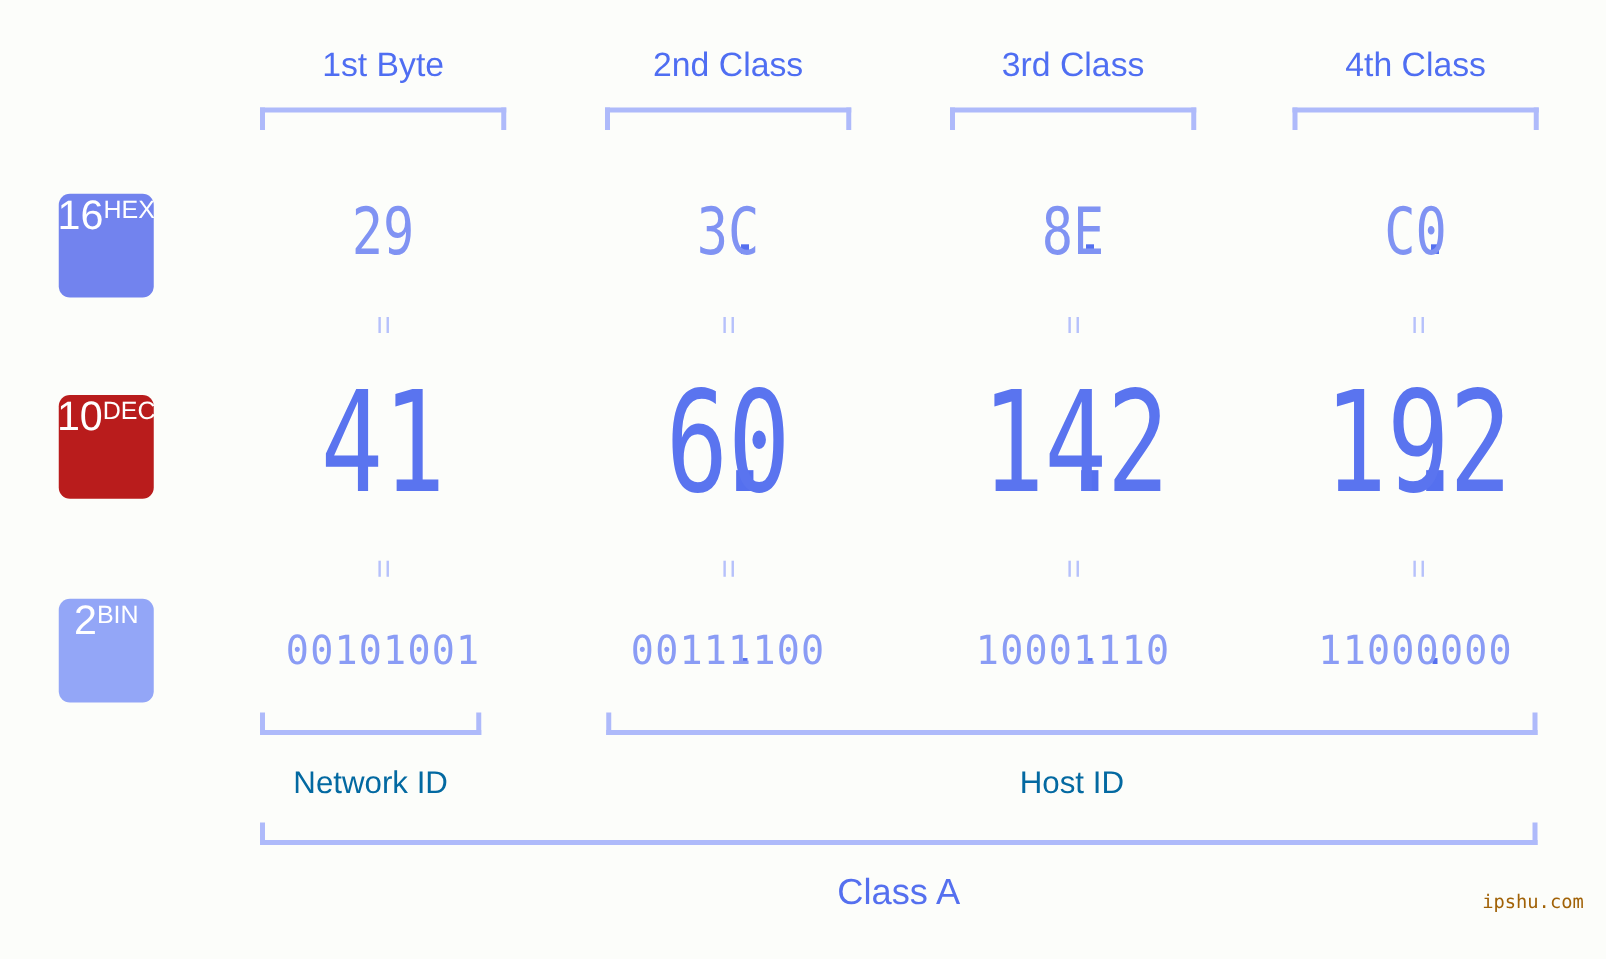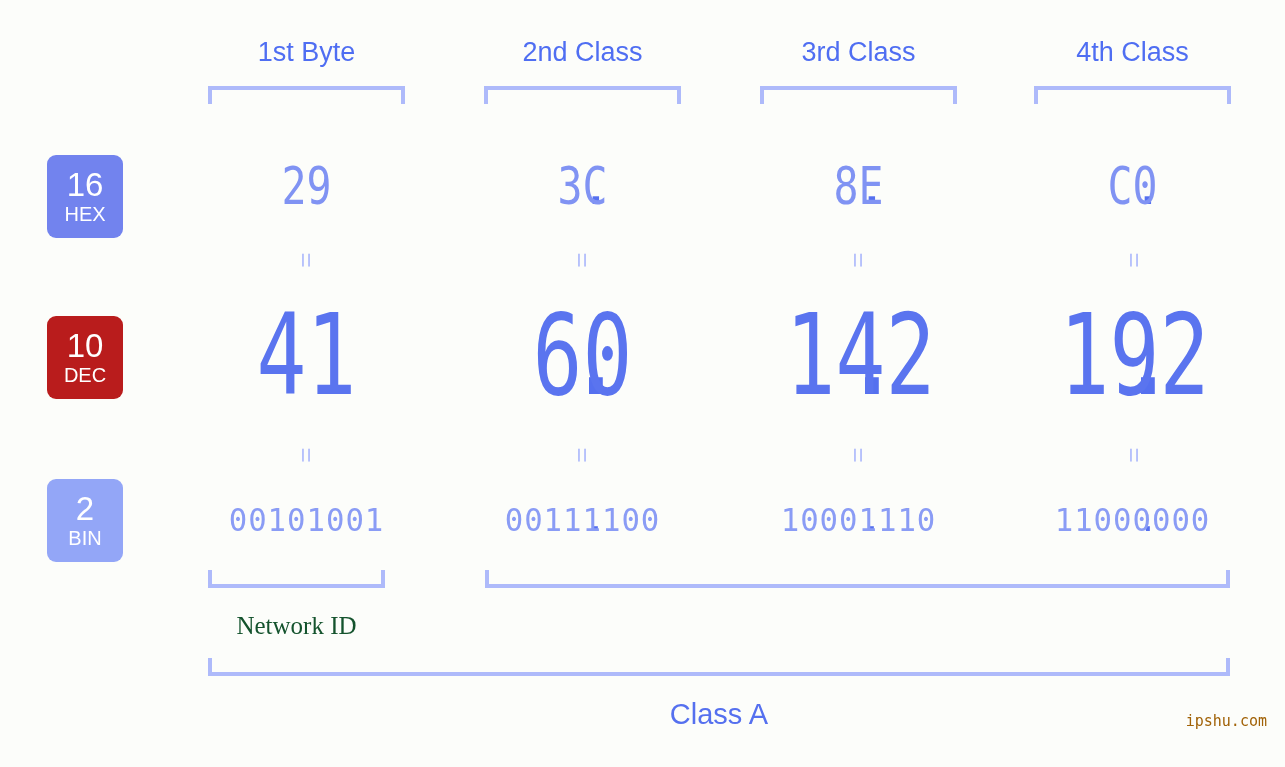--- a/index.html
+++ b/index.html
@@ -59,22 +59,22 @@
 
   
   .badge {
     position: absolute;
     left: 47px;
     width: 76px;
     height: 83px;
     border-radius: 9px;
     color: #ffffff;
     display: flex;
-    flex-direction: column;
-    align-items: center;
+    flex-direction: row;
+    align-items: flex-start;
     justify-content: center;
     box-sizing: border-box;
   }
   .badge .badge-num {
     font-size: 33px;
     line-height: 33px;
     font-weight: 400;
     font-family: "Liberation Sans", sans-serif;
   }
   .badge .badge-name {
@@ -171,22 +171,22 @@
     transform: rotate(90deg);
     font-weight: 400;
   }
 
   
   .section-label {
     position: absolute;
     text-align: center;
     font-size: 25px;
     line-height: 32px;
-    color: #14532d;
-    font-family: Liberation Serif, serif;
+    color: #0369a1;
+    font-family: Liberation Sans, sans-serif;
     white-space: nowrap;
   }
 
   .class-label {
     position: absolute;
     top: 696px;
     text-align: center;
     font-size: 29px;
     line-height: 36px;
     color: #5570ef;
@@ -271,19 +271,20 @@
     <div class="sep" style="left:672px; width:80px;">.</div>
     <div class="cell" style="left:600px; width:197px;">10001110</div>
     <div class="sep" style="left:948px; width:80px;">.</div>
     <div class="cell" style="left:874px; width:197px;">11000000</div>
   </div>
 
   <div class="bracket-bottom" style="left:208px; top:570px; width:177px;"></div>
   <div class="bracket-bottom" style="left:485px; top:570px; width:745px;"></div>
 
   <div class="section-label" style="left:208px; top:610px; width:177px;">Network ID</div>
+  <div class="section-label" style="left:485px; top:610px; width:745px;">Host ID</div>
 
   <div class="bracket-bottom" style="left:208px; top:658px; width:1022px;"></div>
   <div class="class-label" style="left:208px; width:1022px;">Class A</div>
 
   <div class="watermark">ipshu.com</div>
 
 </div>
 
 </body></html>

